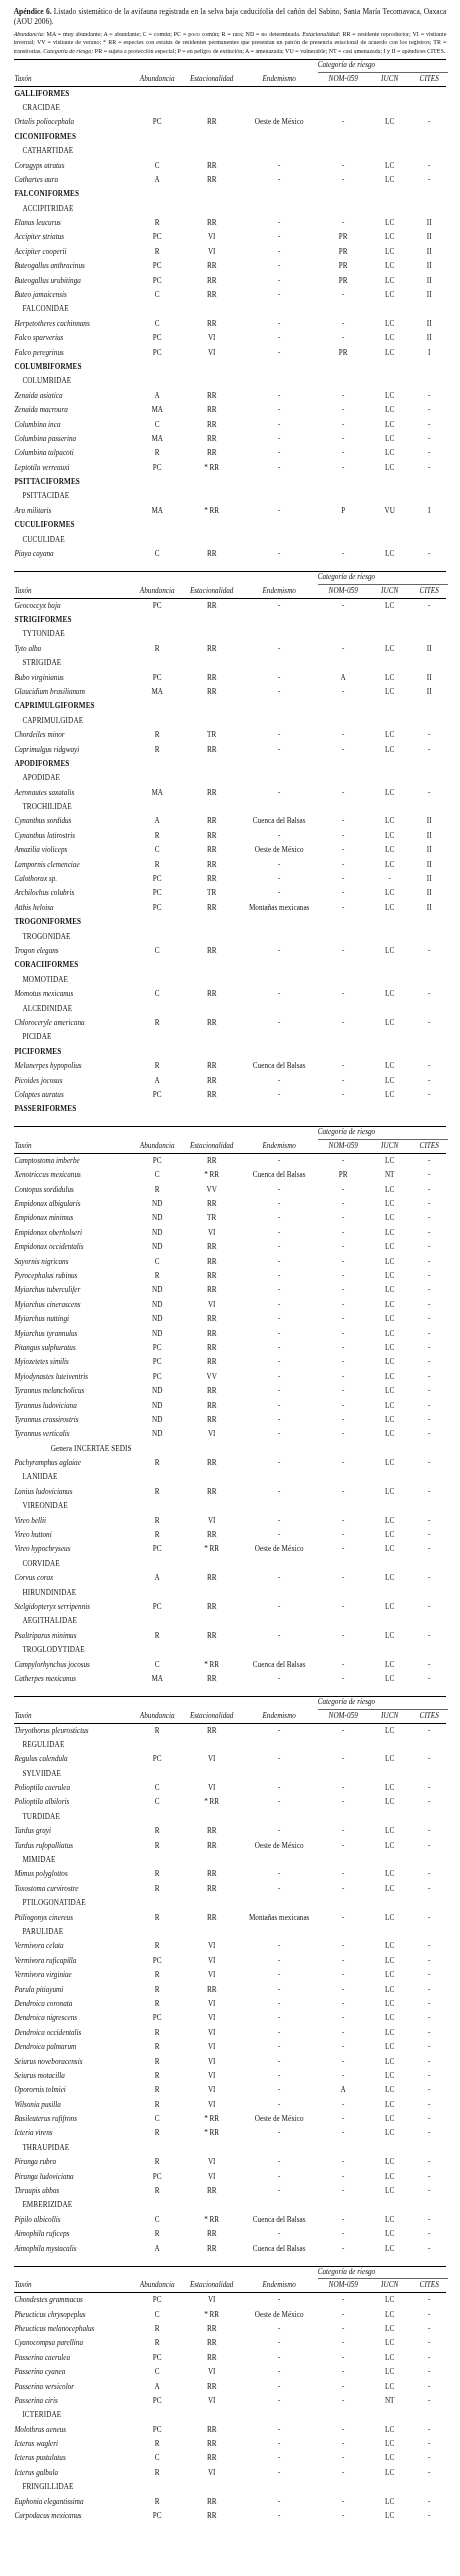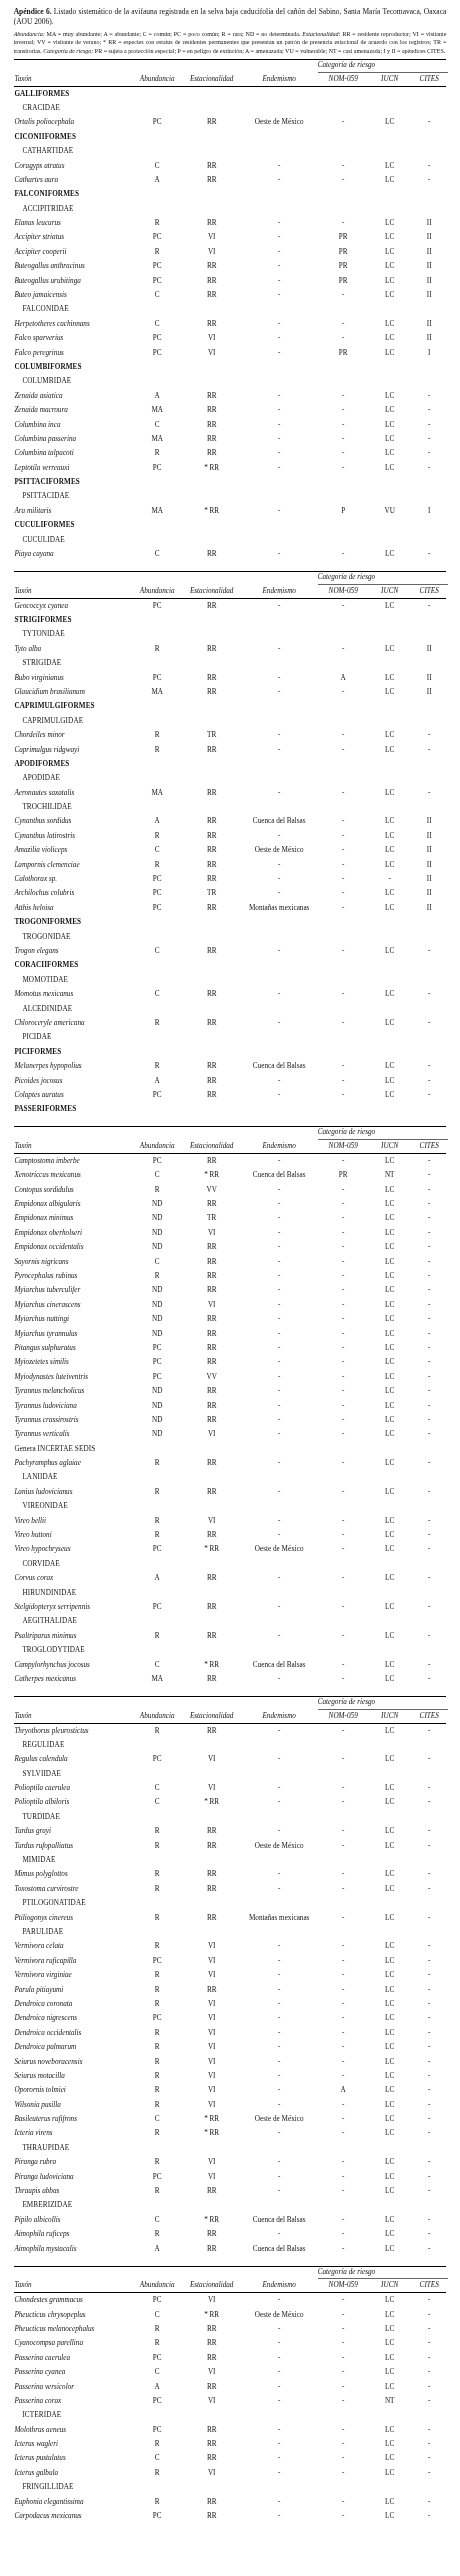--- a/index.html
+++ b/index.html
@@ -10,21 +10,21 @@
   .legend{font-size:6px;line-height:1.38;margin:0 0 2.7px;text-align:justify;}
   .legend .seg-label{font-style:italic;}
   .tbl{margin-top:2.7px;}
   .row{display:grid;grid-template-columns:118px 51px 58px 77px 51px 42px 37px;}
   .cell{font-size:7.2px;height:14.4px;line-height:14.4px;overflow:hidden;white-space:nowrap;}
   .c0{text-align:left;padding-left:0.7px;}
   .c1,.c2,.c3,.c4,.c5,.c6{text-align:center;}
   .species .c0{font-style:italic;}
   .order .c0{font-weight:bold;letter-spacing:0.1px;}
   .family .c0{letter-spacing:0.1px;margin-left:8px;}
-  .group .c0{letter-spacing:0.1px;}
+  .group .c0{letter-spacing:0.1px;text-align:right;}
   .thead{border-top:0.7px solid #000;margin-top:9.6px;padding-top:0;}
   .tbl .thead:first-child{margin-top:4.1px;}
   .risk-row .cell{height:11.6px;line-height:11.6px;}
   .span-left{grid-column:1/5;}
   .risk{grid-column:5/8;font-style:italic;border-bottom:0.7px solid #666;}
   .cols{border-bottom:0.7px solid #000;}
   .cols .cell{font-style:italic;height:13px;line-height:13px;}
 </style>
 </head>
 <body>
@@ -354,21 +354,21 @@
           <div class="cell c0 c0">Taxón</div>
           <div class="cell c1">Abundancia</div>
           <div class="cell c2">Estacionalidad</div>
           <div class="cell c3">Endemismo</div>
           <div class="cell c4">NOM-059</div>
           <div class="cell c5">IUCN</div>
           <div class="cell c6">CITES</div>
         </div>
       </div>
       <div class="row species">
-        <div class="cell c0">Geococcyx cyanea</div>
+        <div class="cell c0">Geococcyx baja</div>
         <div class="cell c1">PC</div>
         <div class="cell c2">RR</div>
         <div class="cell c3">-</div>
         <div class="cell c4">-</div>
         <div class="cell c5">LC</div>
         <div class="cell c6">-</div>
       </div>
       <div class="row order">
         <div class="cell c0">STRIGIFORMES</div>
         <div class="cell c1"></div>
@@ -1452,21 +1452,21 @@
       <div class="row species">
         <div class="cell c0">Passerina versicolor</div>
         <div class="cell c1">A</div>
         <div class="cell c2">RR</div>
         <div class="cell c3">-</div>
         <div class="cell c4">-</div>
         <div class="cell c5">LC</div>
         <div class="cell c6">-</div>
       </div>
       <div class="row species">
-        <div class="cell c0">Passerina corax</div>
+        <div class="cell c0">Passerina ciris</div>
         <div class="cell c1">PC</div>
         <div class="cell c2">VI</div>
         <div class="cell c3">-</div>
         <div class="cell c4">-</div>
         <div class="cell c5">NT</div>
         <div class="cell c6">-</div>
       </div>
       <div class="row family">
         <div class="cell c0">ICTERIDAE</div>
         <div class="cell c1"></div>

